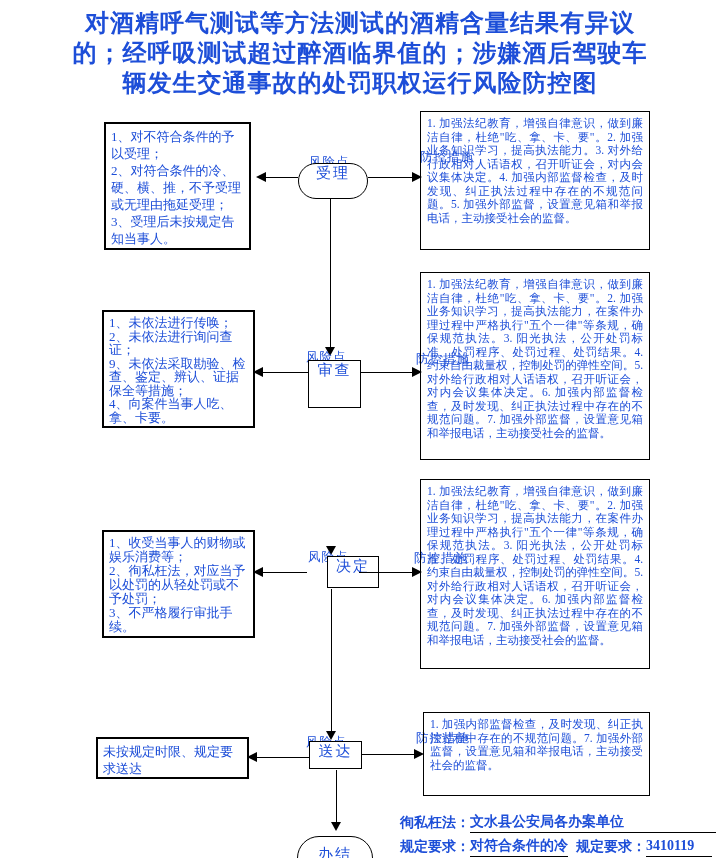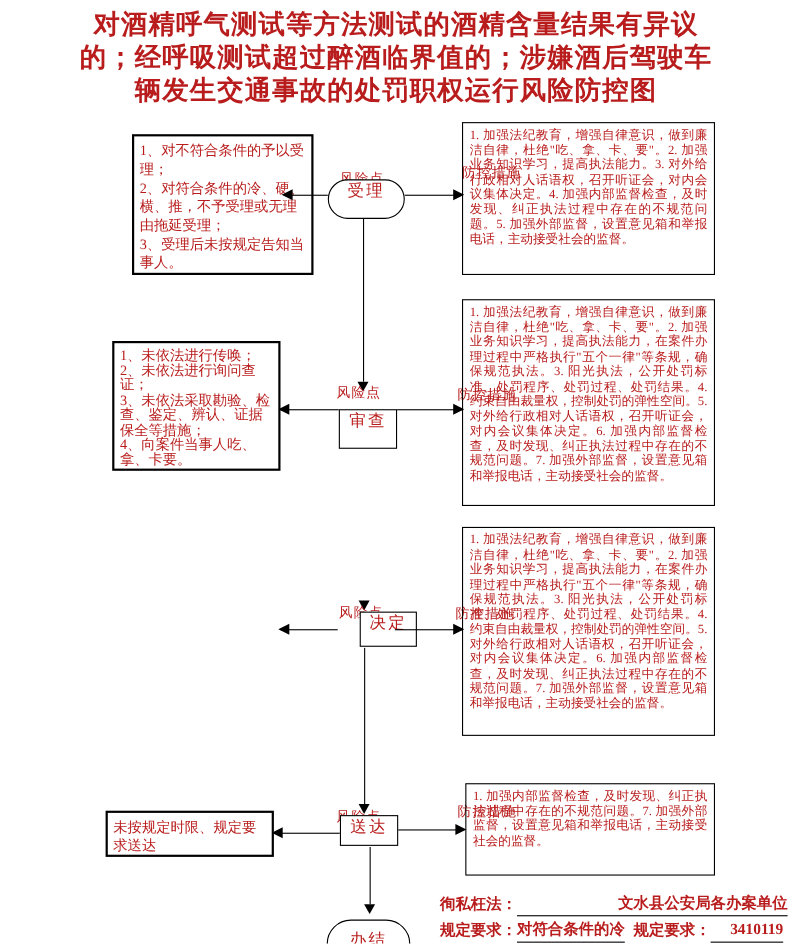--- a/index.html
+++ b/index.html
@@ -1,18 +1,18 @@
 <!DOCTYPE html>
 <html><head>
 <meta charset="utf-8">
 <style>
   html,body{margin:0;padding:0;background:#fff;}
   .canvas{
     position:relative; width:720px; height:858px; background:#ffffff;
-    overflow:hidden; color:#b91c1c;
+    overflow:hidden; color:#1d4ed8;
     font-family:"Liberation Serif", serif;
   }
   .title{
     position:absolute; left:30px; top:8px; width:660px;
     text-align:center; font-family:"Liberation Sans", sans-serif;
     font-weight:bold; font-size:24px; line-height:30px;
     white-space:pre-line; letter-spacing:1px;
   }
   .lbox{
     position:absolute; box-sizing:border-box; border:2px solid #000;
@@ -44,36 +44,36 @@
   .arrD::after{
     content:""; position:absolute; left:-6px; bottom:-9px; width:0; height:0;
     border-top:9px solid #000; border-left:5px solid transparent; border-right:5px solid transparent;
   }
   .tri-down{
     position:absolute; width:0; height:0;
     border-top:9px solid #000; border-left:5px solid transparent; border-right:5px solid transparent;
   }
   .underlined{text-underline-offset:3px;}
   .footer-line{position:absolute; font-size:14px; font-weight:bold; line-height:20px; white-space:nowrap;}
-  .uline{display:inline-block; border-bottom:1.5px solid #000; text-align:right; vertical-align:bottom;}
+  .uline{display:inline-block; border-bottom:1.5px solid #000; text-align:left; vertical-align:bottom;}
   .u-host{width:246px;} .u-sup{width:98px;} .u-phone{width:66px;}
   .gap{display:inline-block; width:8px;}
 
   
-  #l1{left:120px; top:122px; width:165px; height:128px;}
+  #l1{left:104px; top:122px; width:147px; height:128px;}
   #n1{left:298px; top:163px; width:70px; height:36px;}
   #a1l{left:258px; top:177px; width:40px;}
   #a1r{left:368px; top:177px; width:52px;}
   #rl1{left:261px; top:154px;}
   #ml1{left:372px; top:149px;}
   #r1{left:420px; top:111px; width:230px; height:139px;}
   #c1{left:330px; top:199px; height:148px;}
   
   #l2{left:102px; top:310px; width:153px; height:118px;}
-  #n2{left:308px; top:372px; width:53px; height:36px;}
+  #n2{left:308px; top:360px; width:53px; height:48px;}
   #a2l{left:255px; top:372px; width:53px;}
   #a2r{left:361px; top:372px; width:59px;}
   #rl2{left:258px; top:349px;}
   #ml2{left:368px; top:351px;}
   #r2{left:420px; top:272px; width:230px; height:188px;}
   #tri3{left:326px; top:546px;}
   
   #l3{left:102px; top:530px; width:153px; height:108px;}
   #n3{left:307px; top:556px; width:52px; height:32px;margin-left:20px;}
   #a3l{left:255px; top:572px; width:52px;}
@@ -114,32 +114,35 @@
   <div id="n1" class="node stadium">
     <span>受理</span>
   </div>
   <div id="ml1" class="slabel">防控措施</div>
   <div id="a1r" class="hline arrR"></div>
   <div id="r1" class="rbox">1. 加强法纪教育，增强自律意识，做到廉洁自律，杜绝"吃、拿、卡、要"。2. 加强业务知识学习，提高执法能力。3. 对外给行政相对人话语权，召开听证会，对内会议集体决定。4. 加强内部监督检查，及时发现、纠正执法过程中存在的不规范问题。5. 加强外部监督，设置意见箱和举报电话，主动接受社会的监督。</div>
   <div id="c1" class="vline arrD"></div>
 
   <div id="l2" class="lbox lh135">1、未依法进行传唤；
 2、未依法进行询问查证；
-3、未依法采取勘验、检查、鉴定、辨认、证据保全等措施；
+9、未依法采取勘验、检查、鉴定、辨认、证据保全等措施；
 4、向案件当事人吃、拿、卡要。</div>
   <div id="rl2" class="slabel">风险点</div>
   <div id="a2l" class="hline arrL"></div>
   <div id="n2" class="node">
     <span>审查</span>
   </div>
   <div id="ml2" class="slabel">防控措施</div>
   <div id="a2r" class="hline arrR"></div>
   <div id="r2" class="rbox">1. 加强法纪教育，增强自律意识，做到廉洁自律，杜绝"吃、拿、卡、要"。2. 加强业务知识学习，提高执法能力，在案件办理过程中严格执行"五个一律"等条规，确保规范执法。3. 阳光执法，公开处罚标准、处罚程序、处罚过程、处罚结果。4. 约束自由裁量权，控制处罚的弹性空间。5. 对外给行政相对人话语权，召开听证会，对内会议集体决定。6. 加强内部监督检查，及时发现、纠正执法过程中存在的不规范问题。7. 加强外部监督，设置意见箱和举报电话，主动接受社会的监督。</div>
   <div id="tri3" class="tri-down"></div>
 
+  <div id="l3" class="lbox lh14">1、收受当事人的财物或娱乐消费等；
+2、徇私枉法，对应当予以处罚的从轻处罚或不予处罚；
+3、不严格履行审批手续。</div>
   <div id="rl3" class="slabel">风险点</div>
   <div id="a3l" class="hline arrL"></div>
   <div id="n3" class="node">
     <span>决定</span>
   </div>
   <div id="ml3" class="slabel">防控措施</div>
   <div id="a3r" class="hline arrR"></div>
   <div id="r3" class="rbox">1. 加强法纪教育，增强自律意识，做到廉洁自律，杜绝"吃、拿、卡、要"。2. 加强业务知识学习，提高执法能力，在案件办理过程中严格执行"五个一律"等条规，确保规范执法。3. 阳光执法，公开处罚标准、处罚程序、处罚过程、处罚结果。4. 约束自由裁量权，控制处罚的弹性空间。5. 对外给行政相对人话语权，召开听证会，对内会议集体决定。6. 加强内部监督检查，及时发现、纠正执法过程中存在的不规范问题。7. 加强外部监督，设置意见箱和举报电话，主动接受社会的监督。</div>
   <div id="c3" class="vline arrD"></div>
 

